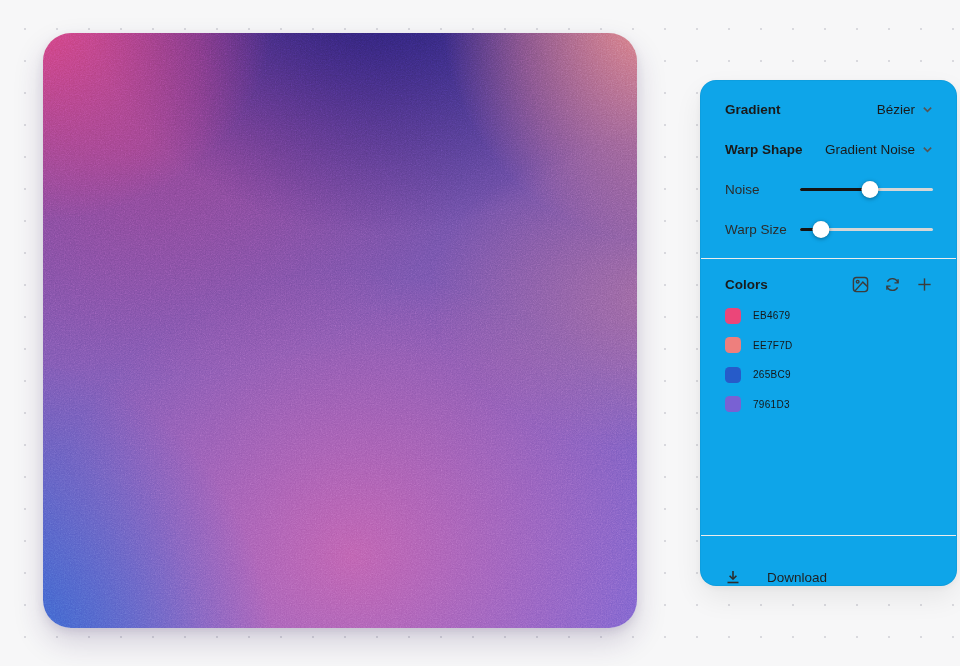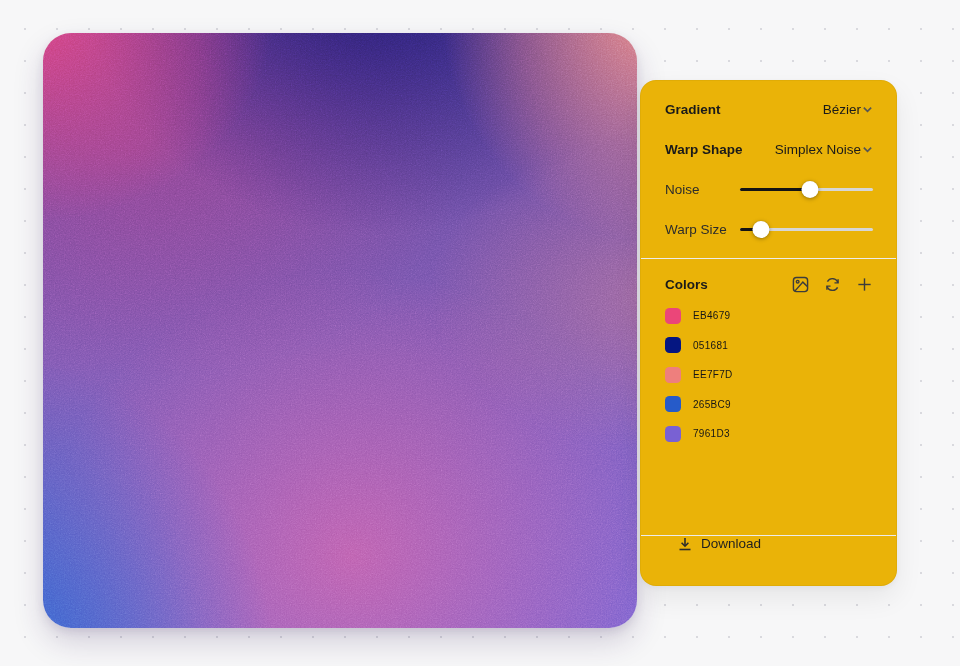--- a/index.html
+++ b/index.html
@@ -27,31 +27,31 @@
       radial-gradient(ellipse 38% 26% at 103% 44%, rgba(186,116,144,0.55) 0%, rgba(186,116,144,0) 100%),
       radial-gradient(ellipse 46% 52% at -7% 107%, #2e62cf 0%, rgba(46,98,207,0) 100%),
       radial-gradient(ellipse 52% 48% at 52% 88%, rgba(203,94,168,0.80) 0%, rgba(203,94,168,0) 100%),
       radial-gradient(ellipse 55% 58% at 106% 106%, #7560d0 0%, rgba(117,96,208,0) 100%),
       linear-gradient(180deg, #5c4496 0%, #7a56b0 55%, #7e62c4 100%);
   }
   .noise { position:absolute; inset:0; width:100%; height:100%; mix-blend-mode:overlay; opacity:.45; pointer-events:none; }
 
   
   .panel {
-    position:absolute; left:640px; top:80px; width:257px; height:506px;
-    background:#eab308; border-radius:16px;
+    position:absolute; left:700px; top:80px; width:257px; height:506px;
+    background:#0ea5e9; border-radius:16px;
     border:1px solid rgba(0,0,0,0.04);
     box-shadow: 0 12px 28px rgba(0,0,0,0.07), 0 2px 6px rgba(0,0,0,0.04);
     display:flex; flex-direction:column;
   }
   .section-controls { padding:8px 23px 9px 24px; }
   .ctl-row { height:40px; display:flex; align-items:center; justify-content:space-between; }
   .ctl-label { font-size:13.5px; color:#1a1a1a; font-weight:bold; }
   .ctl-label.plain { font-weight:normal; color:#2c2c2c; }
-  .dropdown { display:flex; align-items:center; gap:1px; cursor:pointer; }
+  .dropdown { display:flex; align-items:center; gap:7px; cursor:pointer; }
   .dropdown-value { font-size:13.5px; color:#1a1a1a; }
   .chevron { width:11px; height:11px; stroke:#555; stroke-width:1.8; fill:none; }
 
   .slider { position:relative; width:133px; height:18px; cursor:pointer; }
   .slider .track { position:absolute; left:0; right:0; top:8px; height:2.5px; border-radius:2px; background:#d6d6d6; }
   .slider .fill  { position:absolute; left:0; top:8px; height:2.5px; border-radius:2px; background:#141414; }
   .slider .thumb {
     position:absolute; top:0.5px; width:17px; height:17px; border-radius:50%;
     background:#ffffff; transform:translateX(-50%);
     box-shadow: 0 1px 4px rgba(0,0,0,0.35), 0 0 1px rgba(0,0,0,0.2);
@@ -61,21 +61,21 @@
 
   .section-colors { padding:8px 23px 10px 24px; flex:1; }
   .colors-header { height:34px; display:flex; align-items:center; justify-content:space-between; }
   .colors-title { font-size:13.5px; font-weight:bold; color:#1a1a1a; }
   .colors-actions { display:flex; align-items:center; gap:15px; }
   .action-icon { width:17px; height:17px; stroke:#3c3c3c; stroke-width:1.5; fill:none; cursor:pointer; }
   .swatch-row { height:29.5px; display:flex; align-items:center; gap:12px; cursor:pointer; }
   .swatch { width:16px; height:16px; border-radius:4.5px; flex:0 0 auto; }
   .swatch-hex { font-size:10px; color:#161616; letter-spacing:0.3px; }
 
-  .section-download { height:49px; display:flex; align-items:flex-start; gap:8px; padding:0 36px; cursor:pointer; }
+  .section-download { height:49px; display:flex; align-items:flex-end; gap:26px; padding:0 24px; cursor:pointer; }
   .download-icon { width:16px; height:16px; stroke:#2c2c2c; stroke-width:1.6; fill:none; }
   .download-label { font-size:13.5px; color:#1f1f1f; }
 </style>
 </head>
 <body>
 
 <div class="canvas">
   <svg class="noise" xmlns="http://www.w3.org/2000/svg">
     <filter id="grain">
         <feTurbulence type="fractalNoise" baseFrequency="0.8" numOctaves="2" stitchTiles="stitch"></feTurbulence>
@@ -95,21 +95,21 @@
         <span class="dropdown-value">Bézier</span>
         <svg class="chevron" viewBox="0 0 12 12">
             <polyline points="2,4 6,8 10,4"></polyline>
           </svg>
       </span>
     </div>
 
     <div class="ctl-row">
       <span class="ctl-label">Warp Shape</span>
       <span class="dropdown">
-        <span class="dropdown-value">Simplex Noise</span>
+        <span class="dropdown-value">Gradient Noise</span>
         <svg class="chevron" viewBox="0 0 12 12">
             <polyline points="2,4 6,8 10,4"></polyline>
           </svg>
       </span>
     </div>
 
 
     <div class="ctl-row">
       <span class="ctl-label plain">Noise</span>
       <div class="slider">
@@ -152,24 +152,20 @@
             <line x1="2.5" y1="9" x2="15.5" y2="9"></line>
         </svg>
       </span>
     </div>
 
     <div class="swatch-row">
       <span class="swatch" style="background: rgb(235, 70, 121);"></span>
       <span class="swatch-hex">EB4679</span>
     </div>
     <div class="swatch-row">
-      <span class="swatch" style="background: rgb(5, 22, 129);"></span>
-      <span class="swatch-hex">051681</span>
-    </div>
-    <div class="swatch-row">
       <span class="swatch" style="background: rgb(238, 127, 125);"></span>
       <span class="swatch-hex">EE7F7D</span>
     </div>
     <div class="swatch-row">
       <span class="swatch" style="background: rgb(38, 91, 201);"></span>
       <span class="swatch-hex">265BC9</span>
     </div>
     <div class="swatch-row">
       <span class="swatch" style="background: rgb(121, 97, 211);"></span>
       <span class="swatch-hex">7961D3</span>

